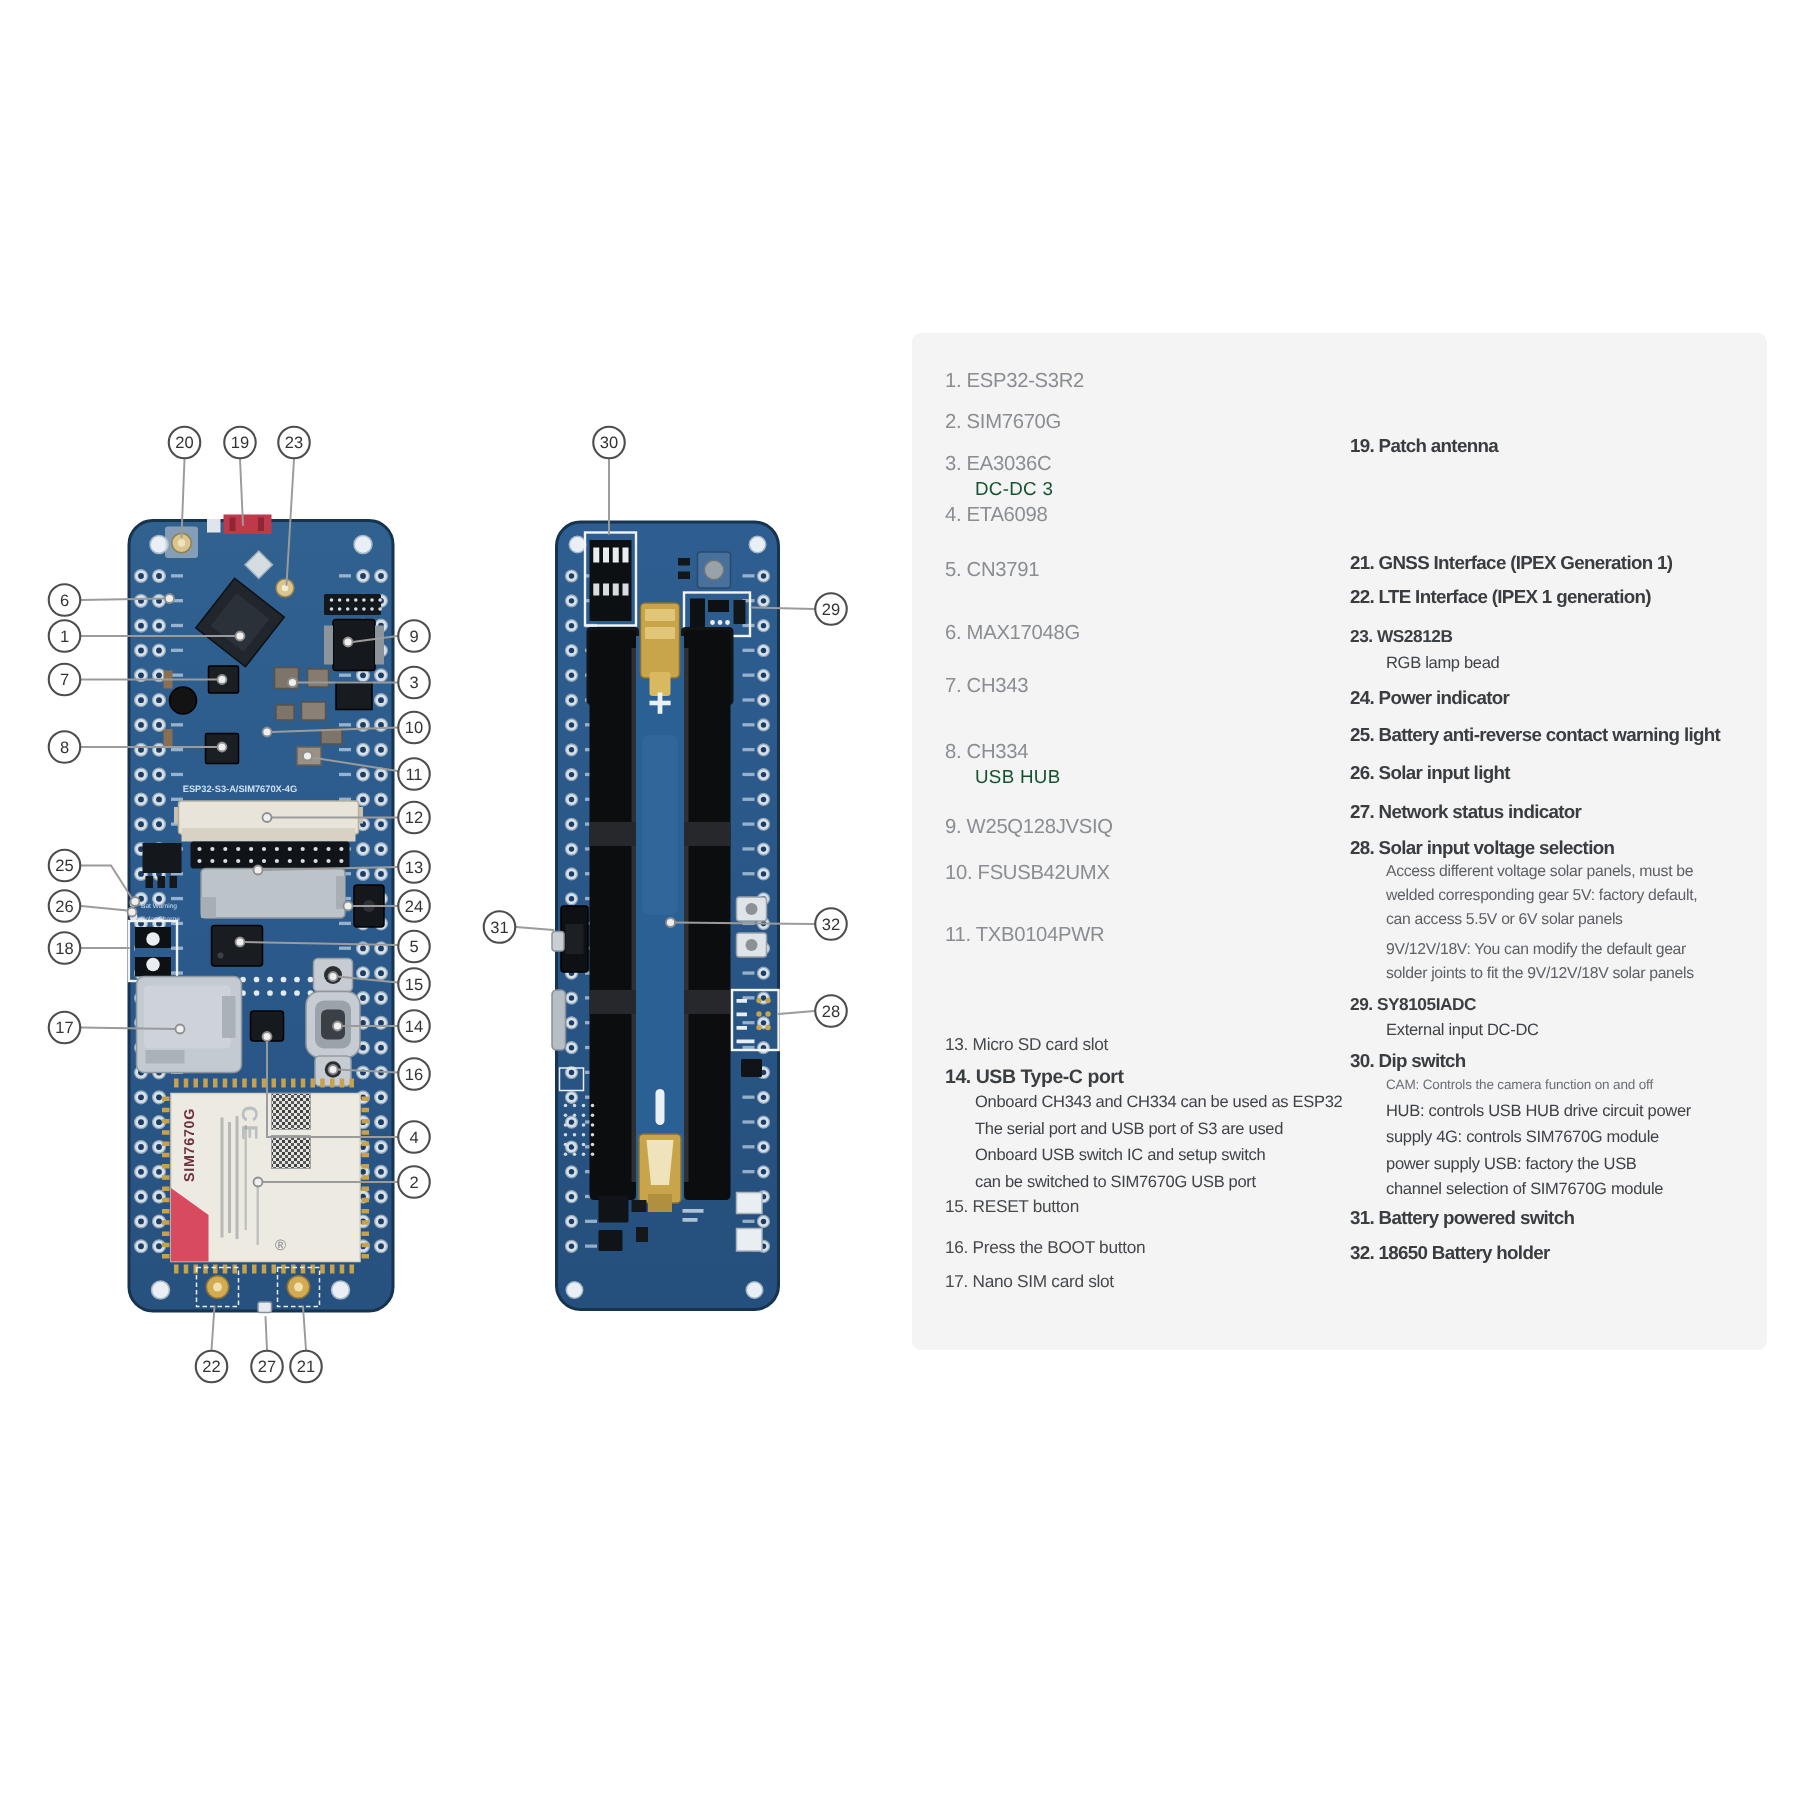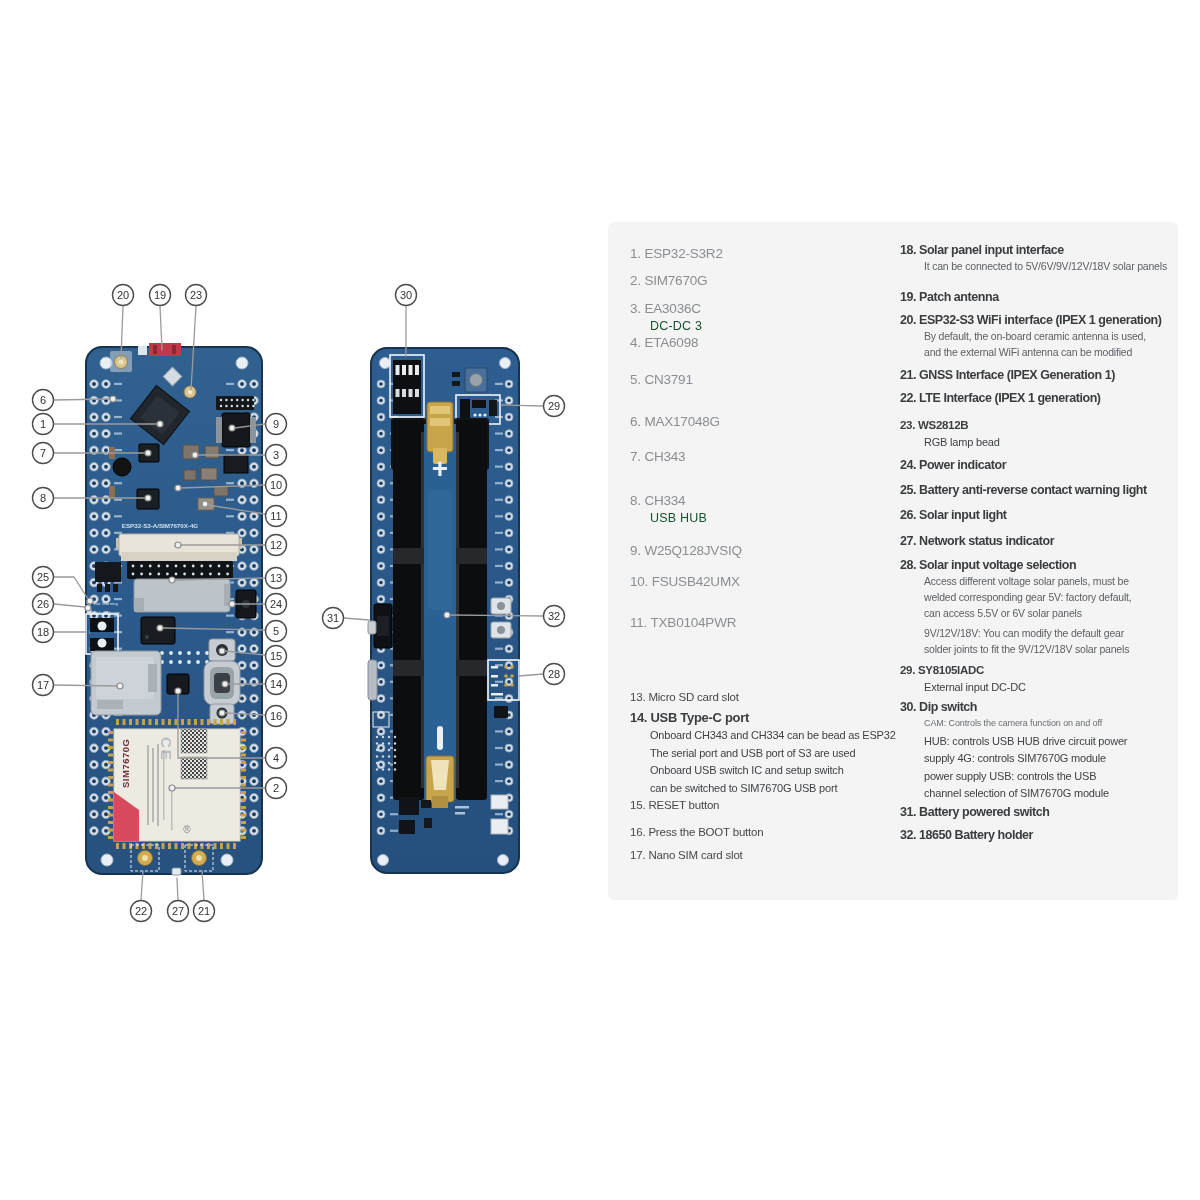--- a/index.html
+++ b/index.html
@@ -1088,47 +1088,38 @@
           <span class="head">10. FSUSB42UMX</span>
         </div>
         <div class="li g" style="top: 393px;">
           <span class="head">11. TXB0104PWR</span>
         </div>
         <div class="li ds" style="top: 467px;">
           <span class="head">13. Micro SD card slot</span>
         </div>
         <div class="li d" style="top: 488px;">
           <span class="head">14. USB Type-C port</span>
-          <span class="sub dsub">Onboard CH343 and CH334 can be bead as ESP32</span>
+          <span class="sub dsub">Onboard CH343 and CH334 can be used as ESP32</span>
           <span class="sub dsub">The serial port and USB port of S3 are used</span>
           <span class="sub dsub">Onboard USB switch IC and setup switch</span>
           <span class="sub dsub">can be switched to SIM7670G USB port</span>
         </div>
         <div class="li ds" style="top: 575px;">
           <span class="head">15. RESET button</span>
         </div>
         <div class="li ds" style="top: 602px;">
           <span class="head">16. Press the BOOT button</span>
         </div>
         <div class="li ds" style="top: 625px;">
           <span class="head">17. Nano SIM card slot</span>
         </div>
       </div>
   <div class="col" id="legend-right">
-        <div class="li r" style="top: 20px;">
-          <span class="head">18. Solar panel input interface</span>
-          <span class="sub sm">It can be connected to 5V/6V/9V/12V/18V solar panels</span>
-        </div>
         <div class="li r" style="top: 67px;">
           <span class="head">19. Patch antenna</span>
-        </div>
-        <div class="li r" style="top: 90px;">
-          <span class="head">20. ESP32-S3 WiFi interface (IPEX 1 generation)</span>
-          <span class="sub sm">By default, the on-board ceramic antenna is used,</span>
-          <span class="sub sm">and the external WiFi antenna can be modified</span>
         </div>
         <div class="li r" style="top: 145px;">
           <span class="head">21. GNSS Interface (IPEX Generation 1)</span>
         </div>
         <div class="li r" style="top: 168px;">
           <span class="head">22. LTE Interface (IPEX 1 generation)</span>
         </div>
         <div class="li rs" style="top: 195px;">
           <span class="head">23. WS2812B</span>
           <span class="sub dsub">RGB lamp bead</span>
@@ -1155,21 +1146,21 @@
         </div>
         <div class="li rs" style="top: 440px;">
           <span class="head">29. SY8105IADC</span>
           <span class="sub dsub">External input DC-DC</span>
         </div>
         <div class="li r" style="top: 477px;">
           <span class="head">30. Dip switch</span>
           <span class="sub tiny">CAM: Controls the camera function on and off</span>
           <span class="sub dsub">HUB: controls USB HUB drive circuit power</span>
           <span class="sub dsub">supply 4G: controls SIM7670G module</span>
-          <span class="sub dsub">power supply USB: controls the USB</span>
+          <span class="sub dsub">power supply USB: factory the USB</span>
           <span class="sub dsub">channel selection of SIM7670G module</span>
         </div>
         <div class="li r" style="top: 582px;">
           <span class="head">31. Battery powered switch</span>
         </div>
         <div class="li r" style="top: 605px;">
           <span class="head">32. 18650 Battery holder</span>
         </div>
       </div>
 </div>

